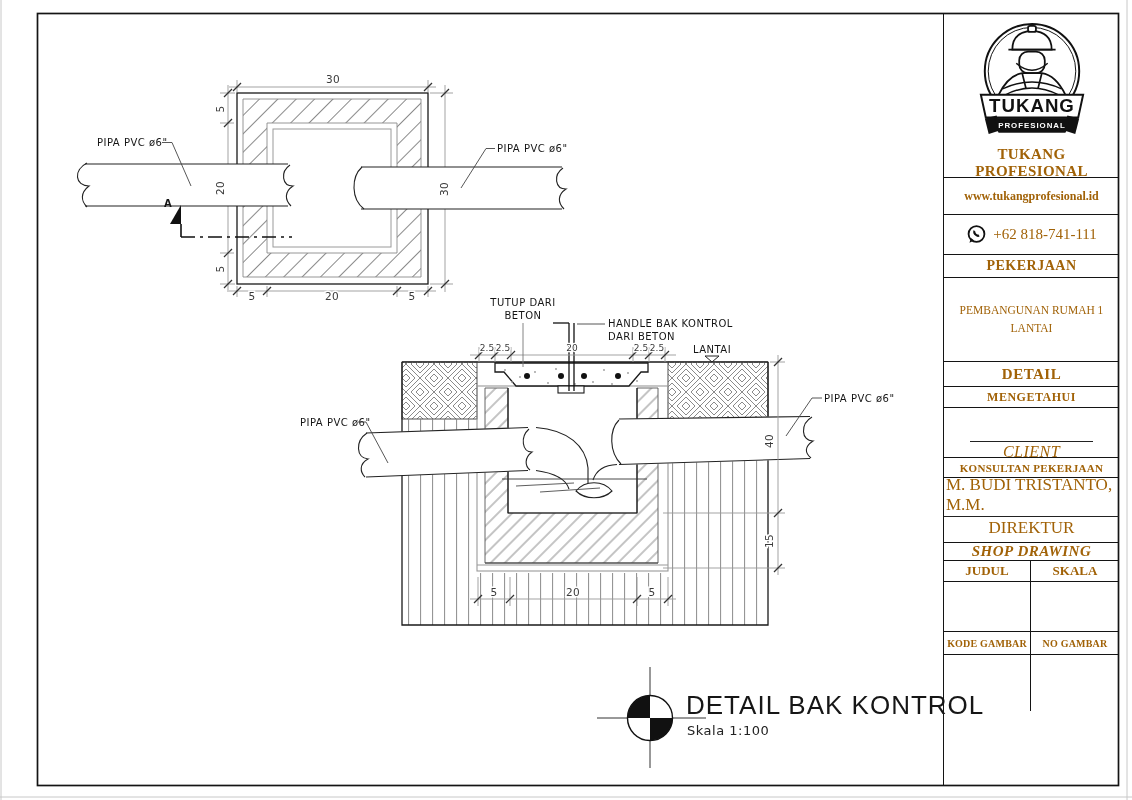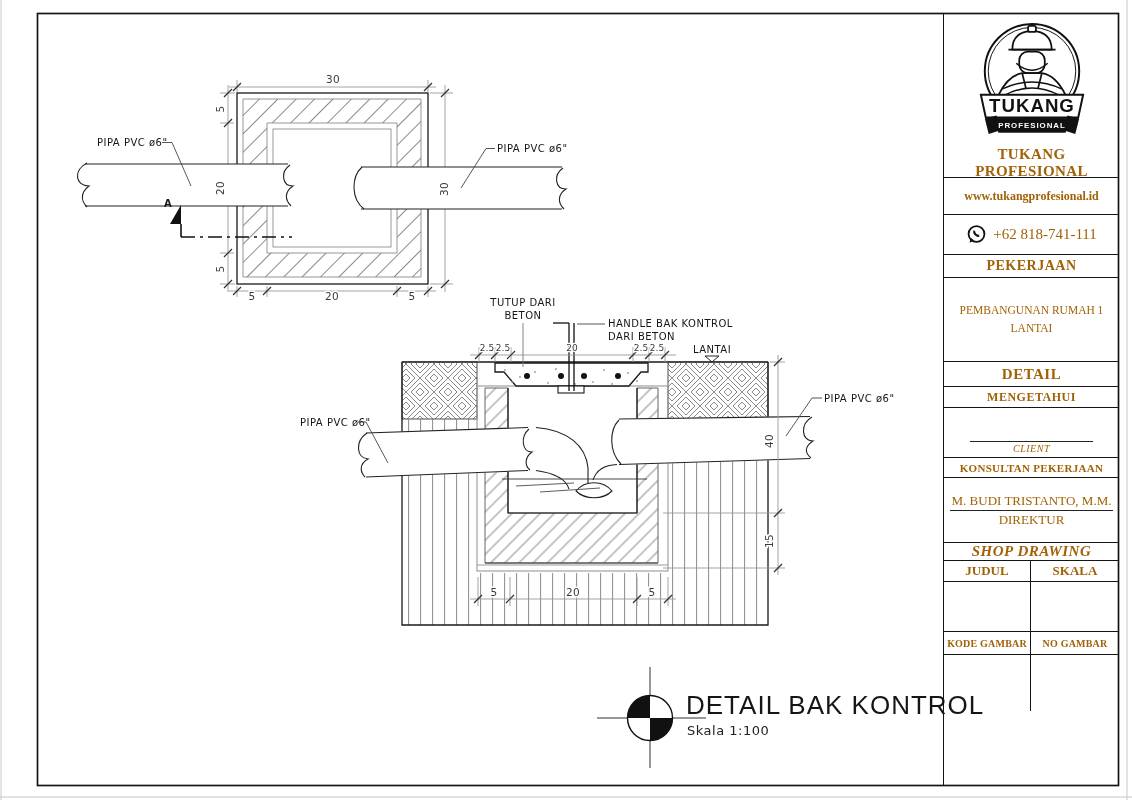--- a/index.html
+++ b/index.html
@@ -27,24 +27,24 @@
   .r-web{height:37px;font-size:12px;font-weight:bold;}
   .r-phone{height:40px;font-size:15px;gap:6px;}
   .r-h1{height:23px;font-weight:bold;font-size:14px;letter-spacing:.5px;}
   .r-v1{height:84px;font-size:11.5px;line-height:1.55;}
   .r-h2{height:25px;font-weight:bold;font-size:15px;letter-spacing:.5px;}
   .r-v2{height:75px;font-size:11.5px;letter-spacing:.5px;}
   .r-h3{height:21px;font-weight:bold;font-size:12px;letter-spacing:.5px;}
   .r-client{height:50px;position:relative;}
   .sig-line{position:absolute;left:26px;right:26px;top:33px;border-top:1.4px solid #222;}
   .client-label{position:absolute;top:35px;left:0;width:100%;text-align:center;
-                font-style:italic;font-size:10px;letter-spacing:.5px;}
+                font-style:italic;font-size:16px;letter-spacing:.5px;}
   .r-h4{height:20px;font-weight:bold;font-size:11px;letter-spacing:.3px;}
   .r-v3{height:65px;display:flex;flex-direction:column;align-items:center;justify-content:flex-end;
-        padding-bottom:14px;font-size:13px;}
+        padding-bottom:4px;font-size:17px;}
   .sig-name{border-bottom:1.2px solid #222;padding:0 2px 1px 2px;}
   .sig-role{margin-top:1px;}
   .r-shop{height:18px;font-weight:bold;font-style:italic;font-size:15px;letter-spacing:.5px;}
   .cols{display:flex;}
   .c1{width:87px;box-sizing:border-box;border-right:1.6px solid #141414;}
   .c2{flex:1;}
   .r-judul{height:21px;font-weight:bold;font-size:13px;}
   .r-cells1{height:50px;}
   .r-kode{height:23px;font-weight:bold;font-size:10px;letter-spacing:.2px;}
   .r-cells2{height:56px;}

